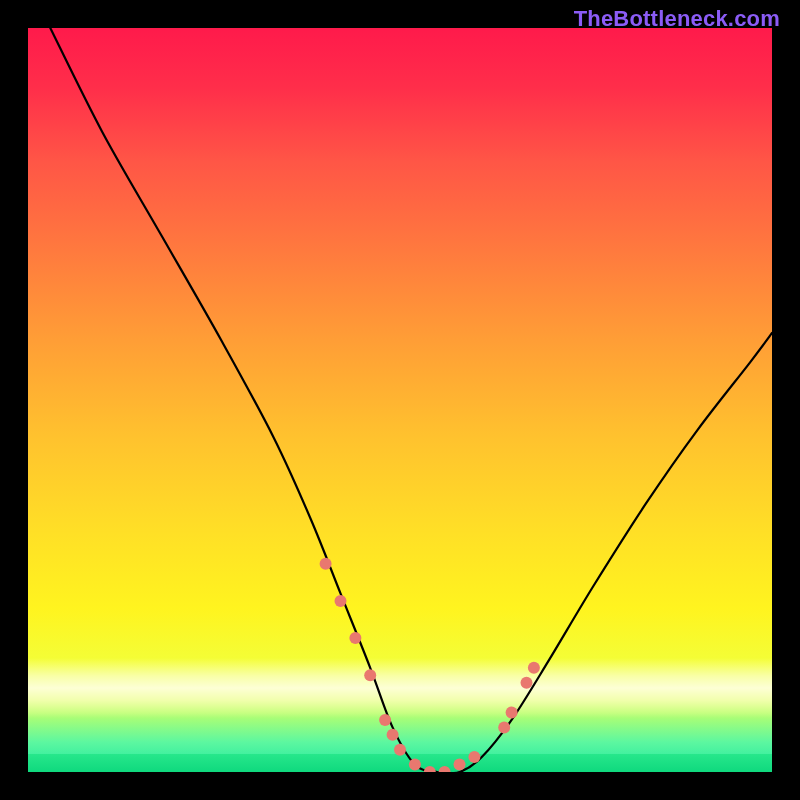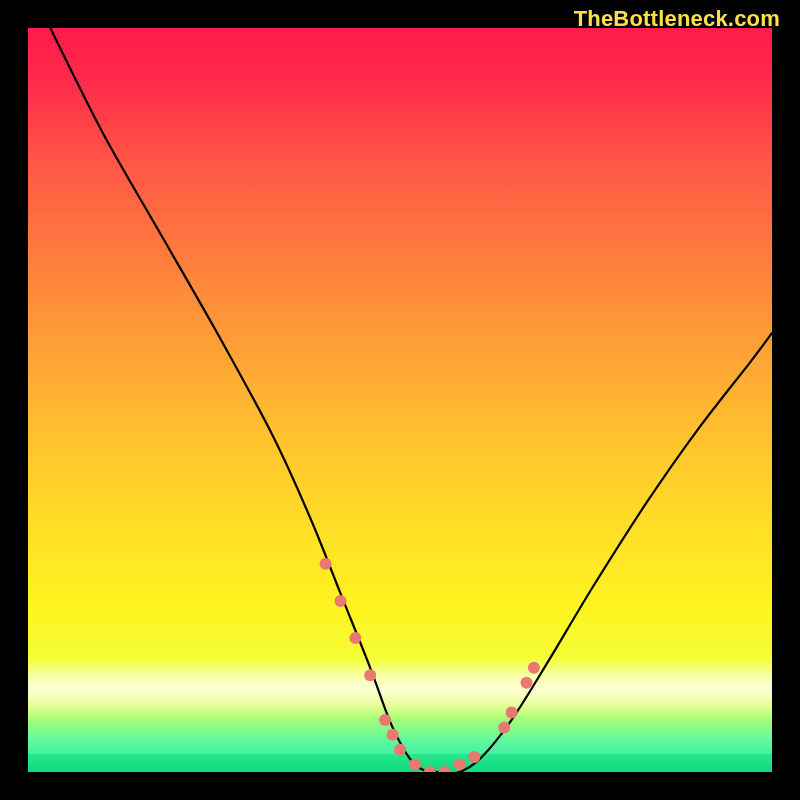--- a/index.html
+++ b/index.html
@@ -51,21 +51,21 @@
     left: 28px;
     width: 744px;
     top: 754px;
     height: 18px;
     background: linear-gradient(to bottom, #27e78b 0%, #0fd97e 100%);
   }
   .watermark {
     position: absolute;
     top: 6px;
     right: 20px;
-    color: #fde047;
+    color: #8b5cf6;
     font-size: 22px;
     font-weight: 600;
     letter-spacing: 0.2px;
     user-select: none;
   }
   svg.curve {
     position: absolute;
     left: 28px;
     top: 28px;
     width: 744px;

